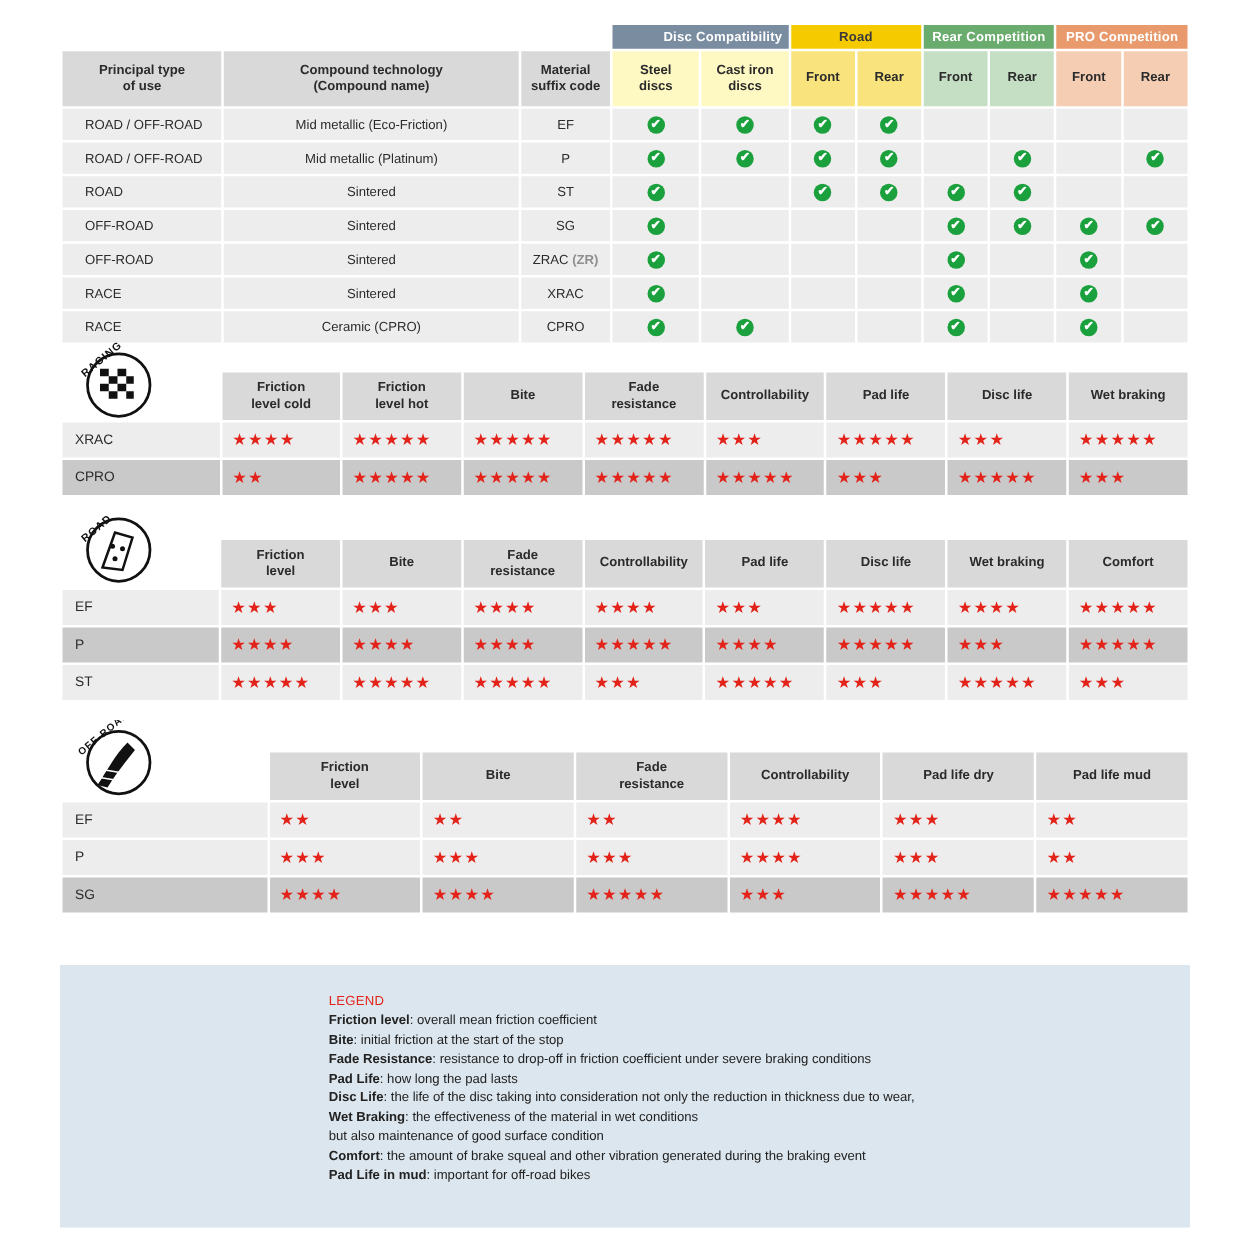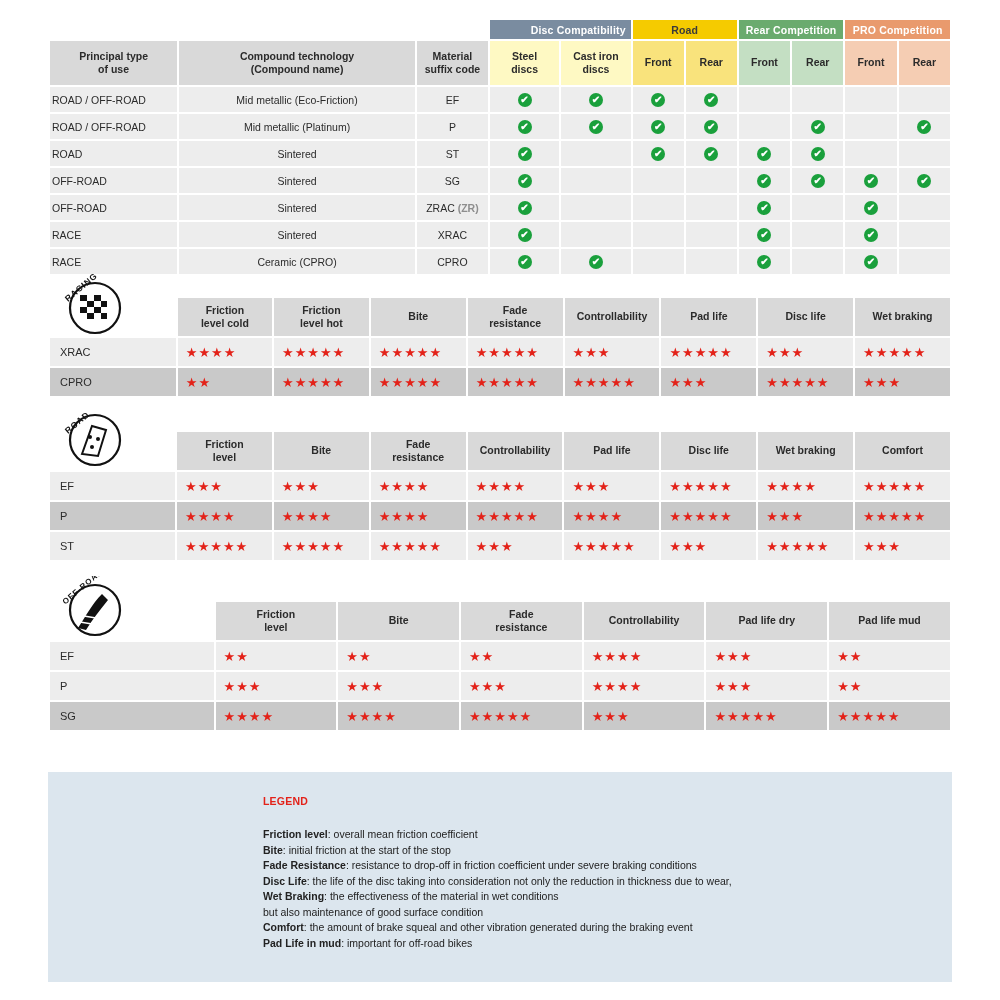--- a/index.html
+++ b/index.html
@@ -48,21 +48,21 @@
   .hcell.pro { background: #f5cdb3; }
 
   .bcell {
     height: 25px;
     background: #ededed;
     font-size: 10.5px;
     vertical-align: middle;
     text-align: center;
     color: #2b2b2b;
   }
-  .bcell.left { text-align: left; padding-left: 2px; }
+  .bcell.left { text-align: left; padding-left: 18px; }
   .suffix-small { color: #8e8e8e; font-weight: bold; }
 
   .tick {
     display: inline-block;
     width: 14px; height: 14px;
     border-radius: 50%;
     background: #1aa03c;
     color: #ffffff;
     font-size: 10px;
     line-height: 14px;
@@ -111,22 +111,22 @@
 
   
   .legend {
     position: absolute;
     left: 48px; top: 772px;
     width: 904px; height: 210px;
     background: #dce6ee;
   }
   .legend-inner { position: absolute; left: 215px; top: 23px; }
   .legend-title {
-    color: #e32219; font-size: 10.5px; font-weight: bold;
-    margin-bottom: 20px; letter-spacing: .2px;
+    color: #e32219; font-size: 10.5px; font-weight: normal;
+    margin-bottom: 2px; letter-spacing: .2px;
   }
   .legend-line { font-size: 10.5px; line-height: 15.5px; color: #222; }
   .legend-line b { font-weight: bold; }
 </style>
 </head>
 <body>
 
 <div class="page">
 
   <div class="compat">
@@ -467,20 +467,21 @@
     </table>
   </div>
 
   <div class="legend">
     <div class="legend-inner">
       <div class="legend-title">LEGEND</div>
       <div id="legend-lines">
           <div class="legend-line"><b>Friction level</b>: overall mean friction coefficient</div>
           <div class="legend-line"><b>Bite</b>: initial friction at the start of the stop</div>
           <div class="legend-line"><b>Fade Resistance</b>: resistance to drop-off in friction coefficient under severe braking conditions</div>
+          <div class="legend-line"><b>Pad Life</b>: how long the pad lasts</div>
           <div class="legend-line"><b>Disc Life</b>: the life of the disc taking into consideration not only the reduction in thickness due to wear,</div>
           <div class="legend-line"><b>Wet Braking</b>: the effectiveness of the material in wet conditions</div>
           <div class="legend-line">but also maintenance of good surface condition</div>
           <div class="legend-line"><b>Comfort</b>: the amount of brake squeal and other vibration generated during the braking event</div>
           <div class="legend-line"><b>Pad Life in mud</b>: important for off-road bikes</div>
         </div>
     </div>
   </div>
 
 </div>

